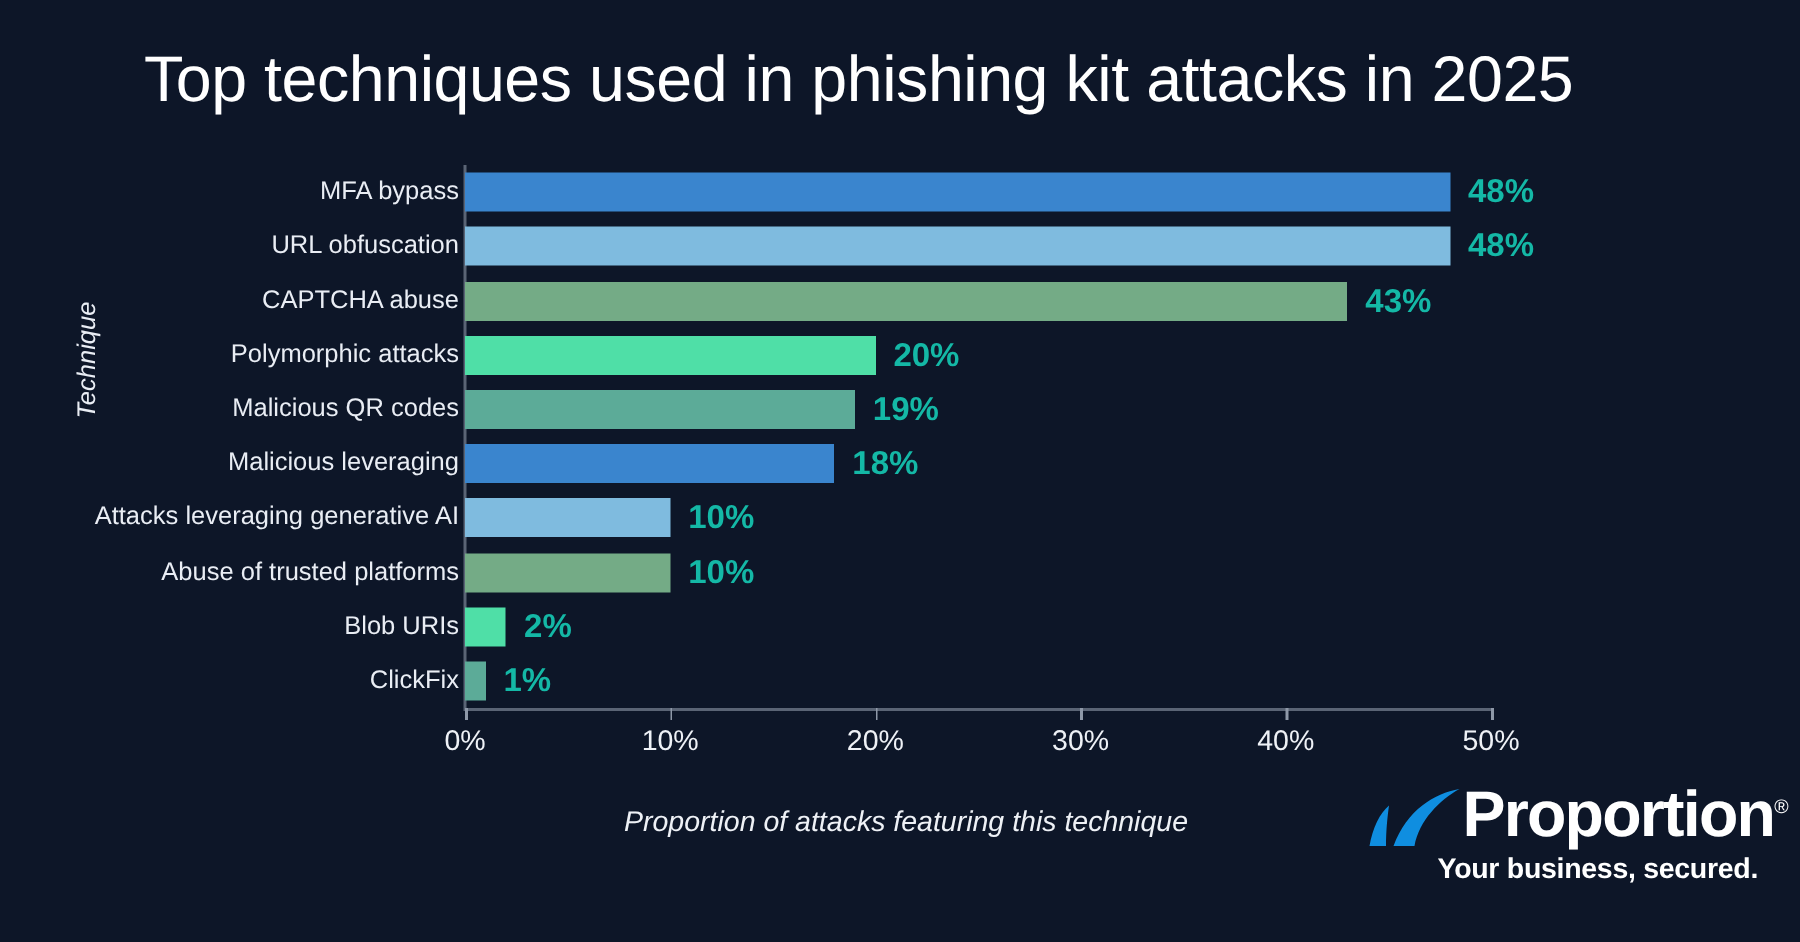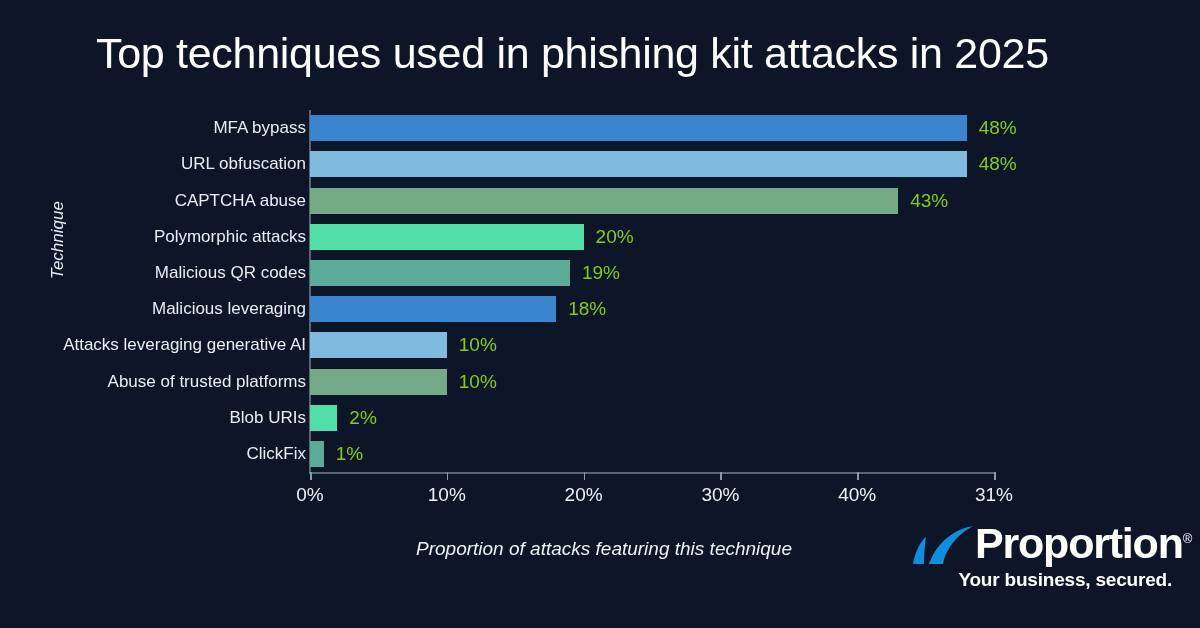--- a/index.html
+++ b/index.html
@@ -105,23 +105,23 @@
   .bar {
     position: absolute;
     left: 0;
     top: 0;
     height: 26px;
   }
   .bar-value {
     position: absolute;
     top: 50%;
     transform: translateY(-51%);
-    font-size: 19px;
-    font-weight: 400;
-    color: #84cc16;
+    font-size: 22px;
+    font-weight: 700;
+    color: #14b8a6;
     white-space: nowrap;
   }
   .cat-label {
     position: absolute;
     right: 100%;
     top: 50%;
     transform: translateY(-52%);
     margin-right: 4px;
     font-size: 17px;
     font-weight: 400;
@@ -201,21 +201,21 @@
         <div class="tick-label" style="left: 0px;">0%</div>
         <div class="tick-mark" style="left: 136.8px;"></div>
         <div class="tick-label" style="left: 136.8px;">10%</div>
         <div class="tick-mark" style="left: 273.6px;"></div>
         <div class="tick-label" style="left: 273.6px;">20%</div>
         <div class="tick-mark" style="left: 410.4px;"></div>
         <div class="tick-label" style="left: 410.4px;">30%</div>
         <div class="tick-mark" style="left: 547.2px;"></div>
         <div class="tick-label" style="left: 547.2px;">40%</div>
         <div class="tick-mark" style="left: 684px;"></div>
-        <div class="tick-label" style="left: 684px;">31%</div>
+        <div class="tick-label" style="left: 684px;">50%</div>
       </div>
     <div id="bars">
         <div class="bar-row" style="top: 5.1px; width: 684px;">
           <div class="cat-label">MFA bypass</div>
           <div class="bar" style="width: 656.64px; background: rgb(58, 133, 206);"></div>
           <div class="bar-value" style="left: 668.64px;">48%</div>
         </div>
         <div class="bar-row" style="top: 41.3px; width: 684px;">
           <div class="cat-label">URL obfuscation</div>
           <div class="bar" style="width: 656.64px; background: rgb(127, 187, 223);"></div>

